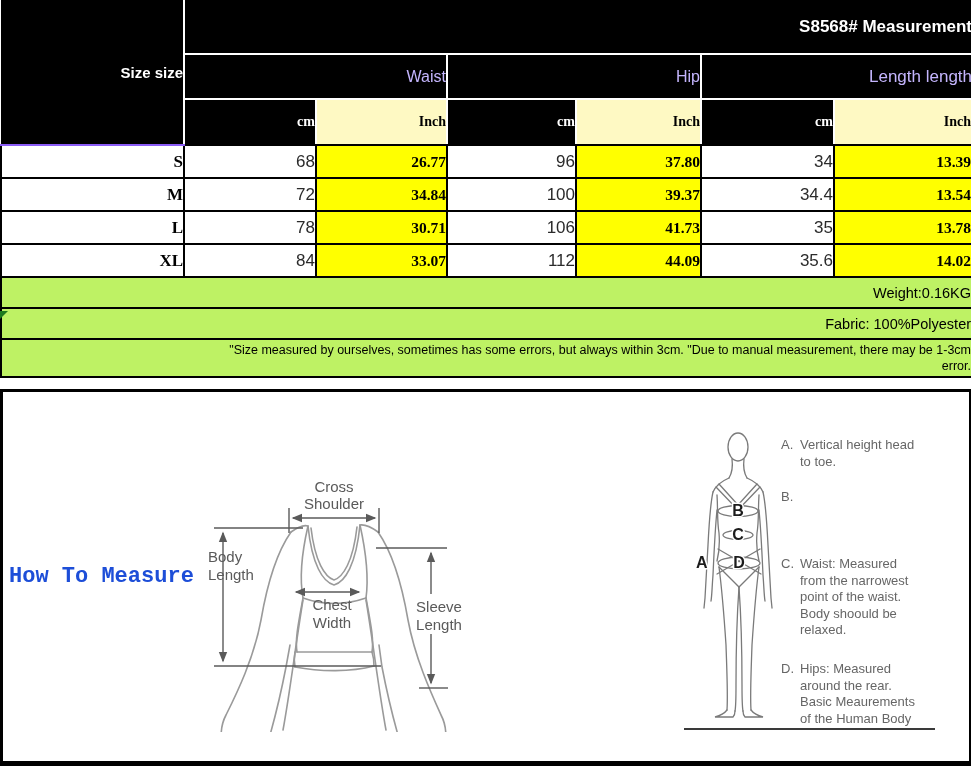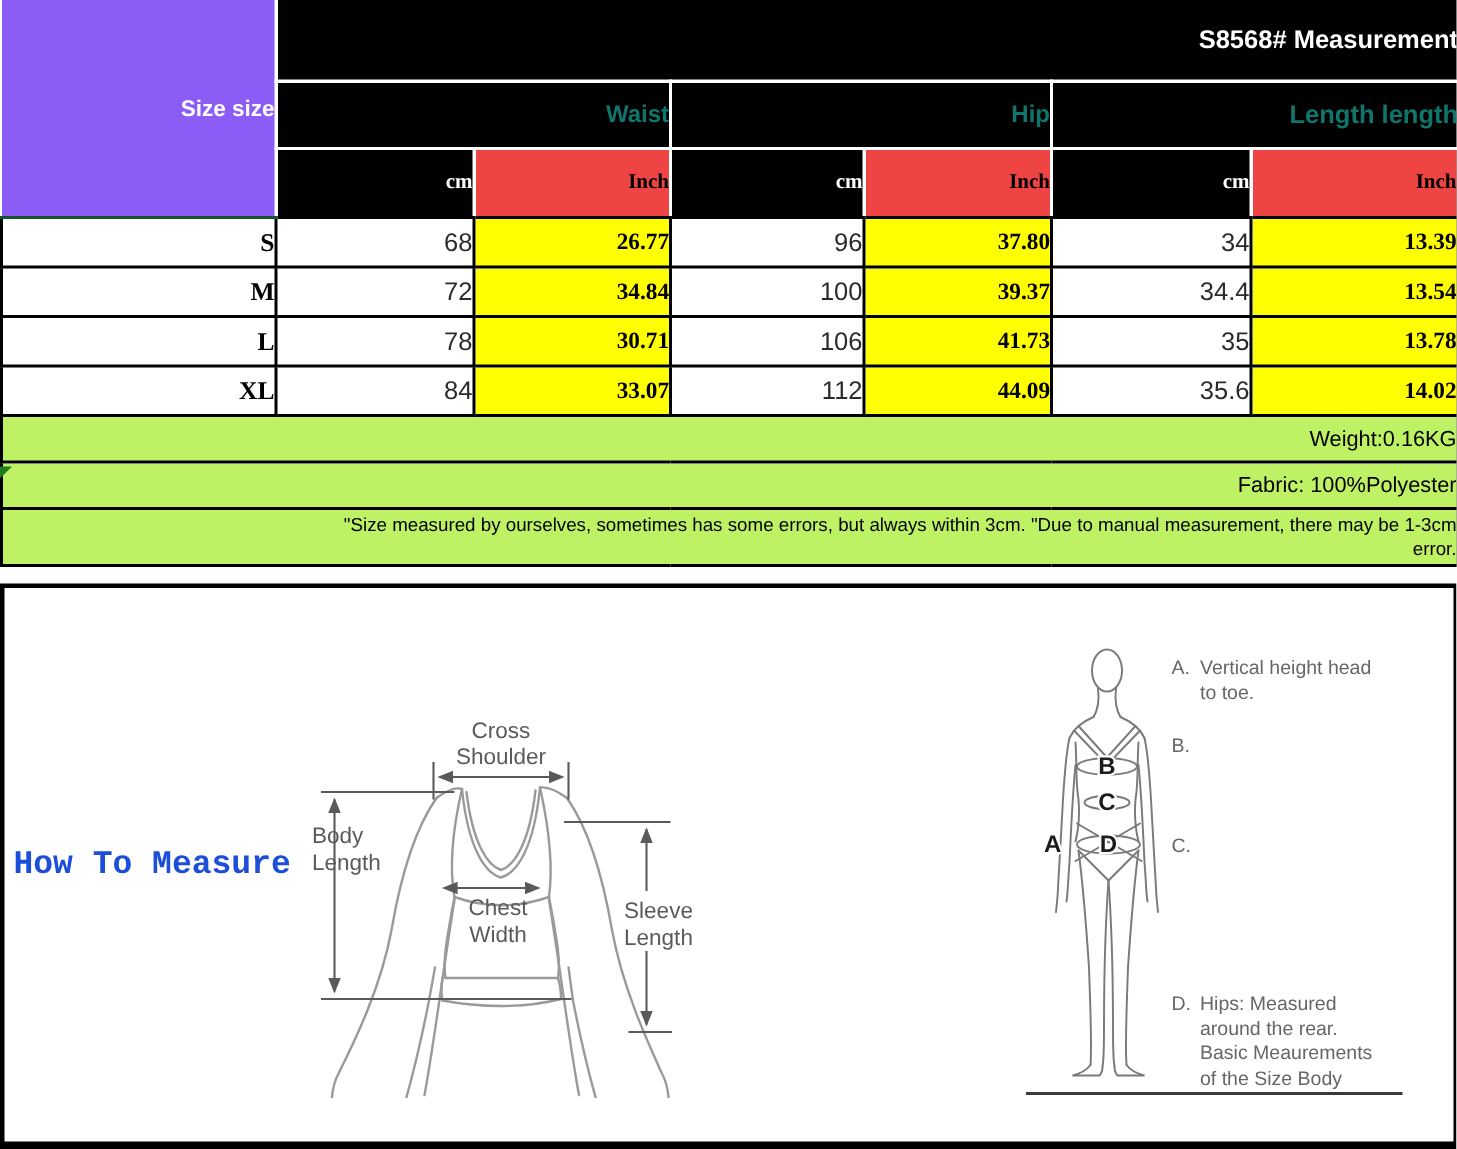--- a/index.html
+++ b/index.html
@@ -5,39 +5,39 @@
   html,body{margin:0;padding:0;}
   body{
     width:971px;height:766px;background:#fff;position:relative;
     font-family:"Liberation Sans", sans-serif;color:#111;overflow:hidden;
   }
   
   .chart-wrap{position:relative;width:971px;}
   table.size-chart{border-collapse:collapse;table-layout:fixed;width:971px;}
   table.size-chart td{padding:0;text-align:right;vertical-align:middle;overflow:hidden;}
   td.c-size{
-    background:#8b5cf6;color:#fff;font-weight:bold;font-size:15px;
-    border-right:2px solid #fff;border-bottom:2px solid #14532d;
+    background:#000000;color:#fff;font-weight:bold;font-size:15px;
+    border-right:2px solid #fff;border-bottom:2px solid #8b5cf6;
   }
   td.c-title{
     background:#000;color:#fff;font-weight:bold;font-size:17px;height:53px;
     border-bottom:2px solid #fff;
   }
   td.c-group{
-    background:#000;color:#0f766e;font-weight:bold;font-size:16px;height:43px;
+    background:#000;color:#c4b5fd;font-weight:normal;font-size:16px;height:43px;
     border:2px solid #fff;border-top:none;
   }
   td.c-group.small{font-size:17px;}
   td.c-group.last{border-right:none;}
   td.c-unit{
     background:#000;color:#fff;height:44px;
     font-family:"Liberation Serif", serif;font-weight:bold;font-size:14px;
     border-left:2px solid #fff;border-right:2px solid #fff;border-bottom:2px solid #000;
   }
-  td.c-unit.yellow{background:#ef4444;color:#000;margin-left:24px;}
+  td.c-unit.yellow{background:#fef9c3;color:#000;margin-left:24px;}
   td.c-unit.last{border-right:2px solid #000;}
   td.c-data{
     background:#fff;color:#2b2b2b;font-size:17px;height:31px;
     border:2px solid #000;
   }
   td.c-data.sizecol{font-family:"Liberation Serif", serif;font-weight:bold;color:#000;}
   td.c-data.yellow{
     background:#ffff00;color:#000;font-family:"Liberation Serif", serif;
     font-weight:bold;font-size:15.5px;
   }
@@ -265,24 +265,29 @@
     <div class="instr i-a">
       <span class="key">A.</span>
       <span class="txt">Vertical height head
 to toe.</span>
     </div>
     <div class="instr i-b">
       <span class="key">B.</span>
     </div>
     <div class="instr i-c">
       <span class="key">C.</span>
+      <span class="txt">Waist: Measured
+from the narrowest
+point of the waist.
+Body shoould be
+relaxed.</span>
     </div>
     <div class="instr i-d">
       <span class="key">D.</span>
       <span class="txt">Hips: Measured
 around the rear.
 Basic Meaurements
-of the Size Body</span>
+of the Human Body</span>
     </div>
   </div>
 
   <div class="ground-line"></div>
 </div>
 
 </body></html>

